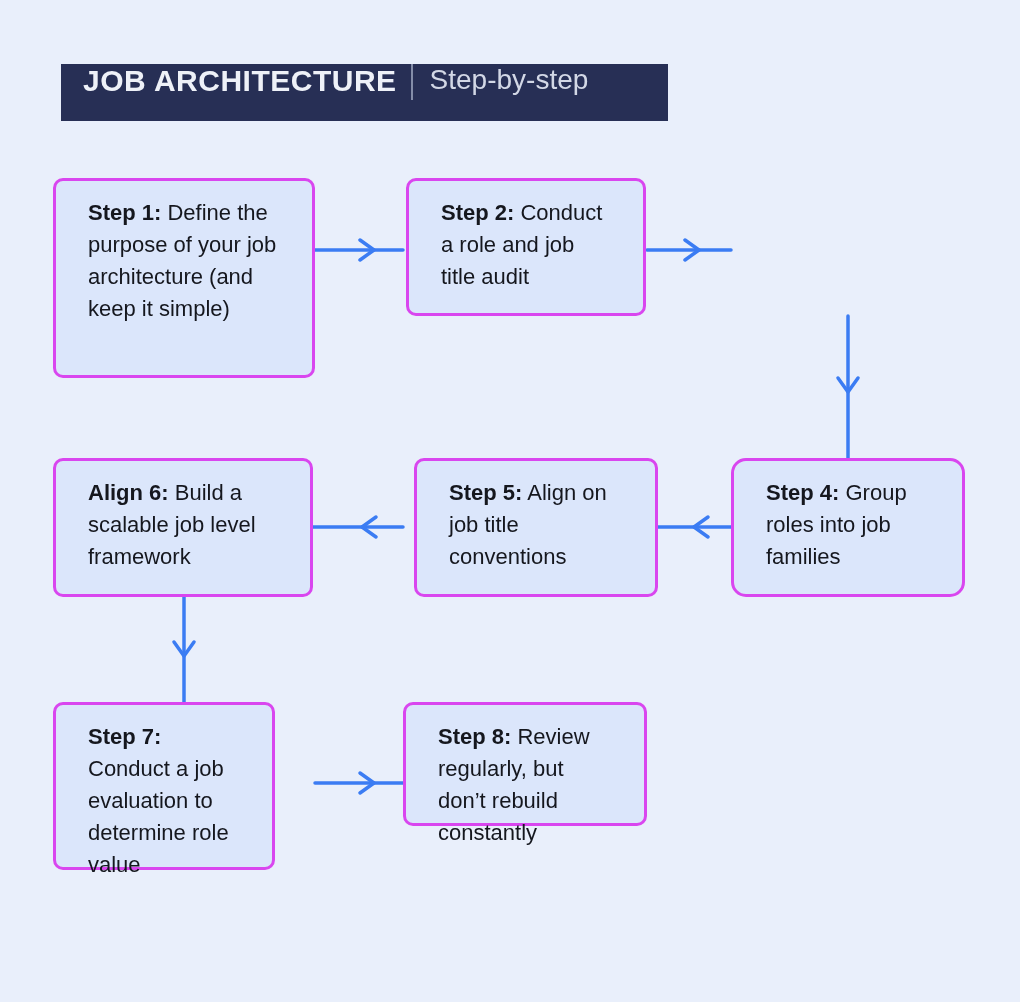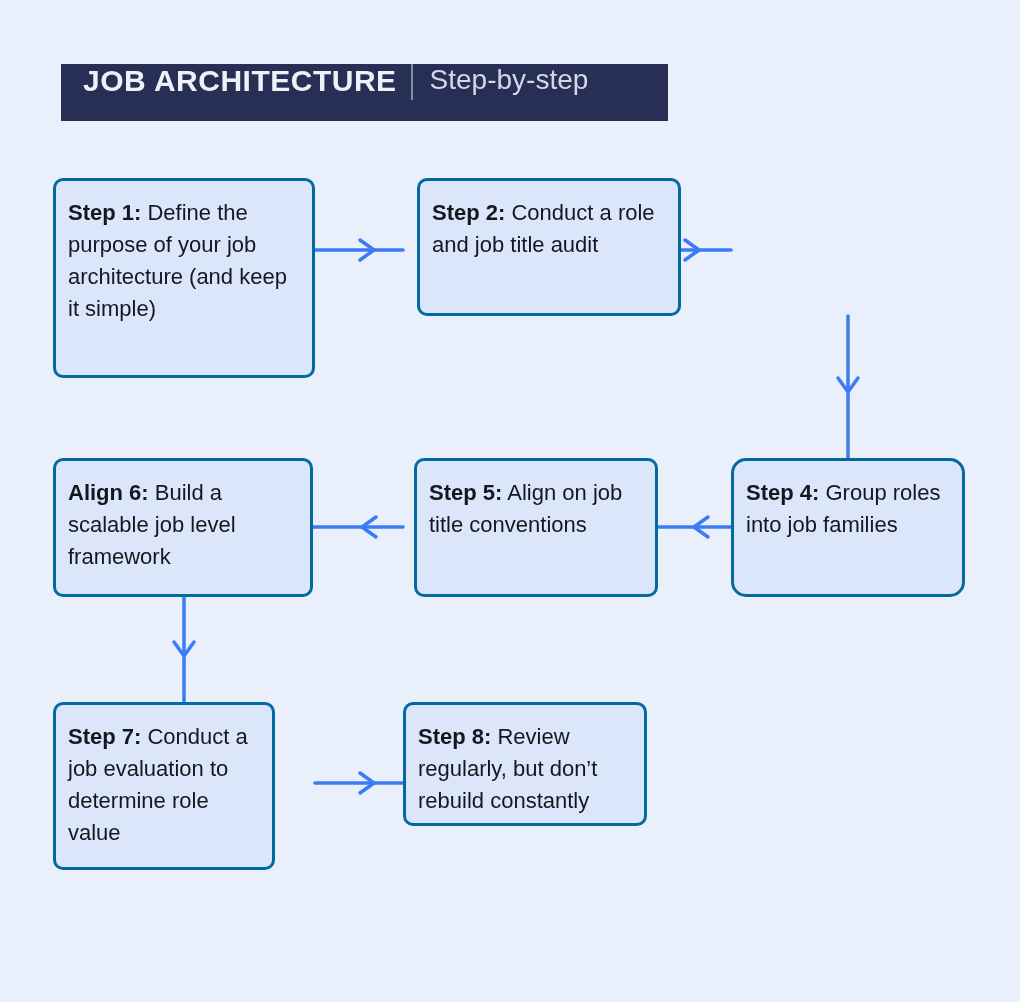--- a/index.html
+++ b/index.html
@@ -45,32 +45,32 @@
     white-space: nowrap;
   }
   .connectors {
     position: absolute;
     left: 0; top: 0;
     pointer-events: none;
   }
   .step-box {
     position: absolute;
     background: #dbe6fb;
-    border: 3px solid #0369a1;
+    border: 3px solid #d946ef;
     border-radius: 10px;
     box-sizing: border-box;
-    padding: 16px 12px;
+    padding: 16px 32px;
     font-size: 22px;
     line-height: 32px;
     color: #15171e;
   }
   .step-label { font-weight: bold; }
   
   .s1 { left: 53px;  top: 178px; width: 262px; height: 200px; }
-  .s2 { left: 417px; top: 178px; width: 264px; height: 138px; }
+  .s2 { left: 406px; top: 178px; width: 240px; height: 138px; }
   .s3 { left: 731px; top: 178px; width: 234px; height: 138px; }
   .s4 { left: 731px; top: 458px; width: 234px; height: 139px; border-radius: 15px; }
   .s5 { left: 414px; top: 458px; width: 244px; height: 139px; }
   .s6 { left: 53px;  top: 458px; width: 260px; height: 139px; }
   .s7 { left: 53px;  top: 702px; width: 222px; height: 168px; }
   .s8 { left: 403px; top: 702px; width: 244px; height: 124px; }
 </style>
 </head>
 <body>
 

